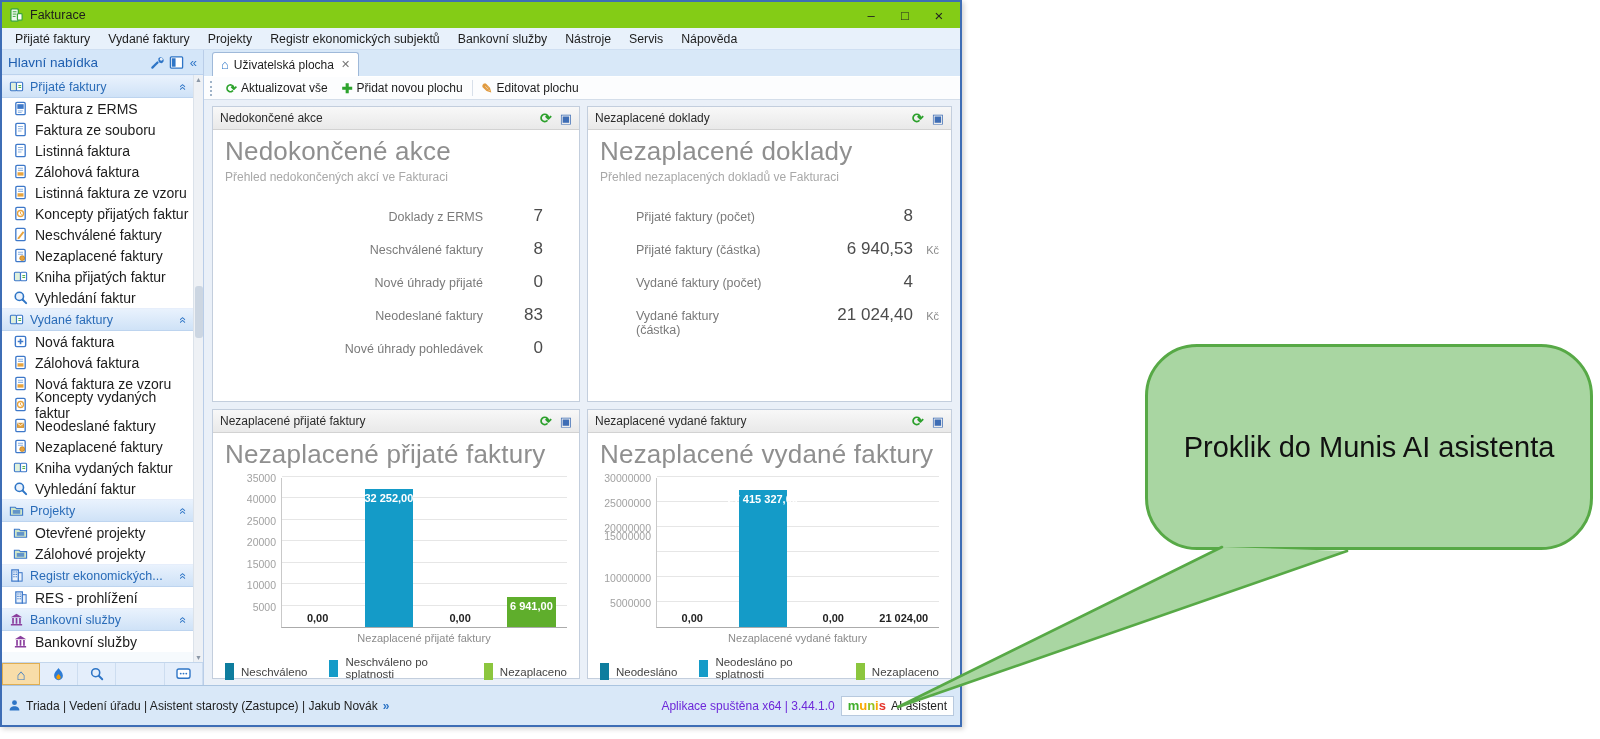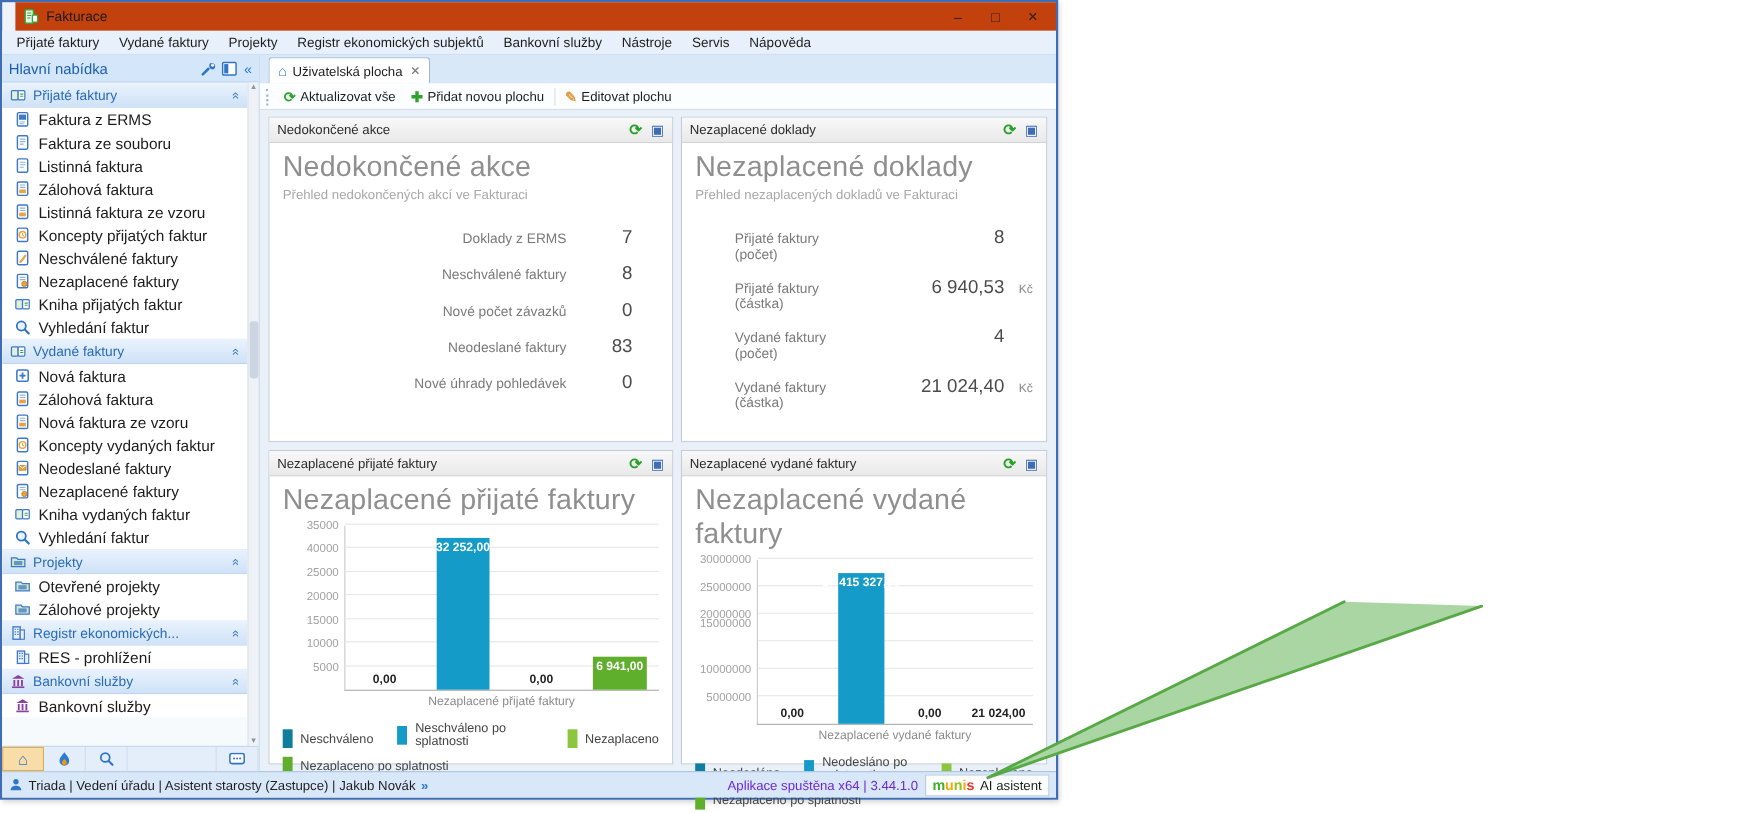--- a/index.html
+++ b/index.html
@@ -1,31 +1,31 @@
 <!DOCTYPE html>
 <html><head>
 <meta charset="utf-8">
 <style>
   html,body{margin:0;padding:0;background:#fff;}
   *{box-sizing:border-box;font-family:"Liberation Sans",sans-serif;}
   .stage{position:relative;width:1600px;height:739px;background:#fff;overflow:hidden;}
 
   
   .app-window{position:absolute;left:0;top:0;width:962px;height:727px;border:2px solid #3e6db5;background:#eef3fa;display:flex;flex-direction:column;box-shadow:2px 2px 5px rgba(0,0,0,.18);}
-  .titlebar{height:26px;background:#c2410c;display:flex;align-items:center;padding:0 6px;flex:none;margin-left:12px;}
+  .titlebar{height:26px;background:#84cc16;display:flex;align-items:center;padding:0 6px;flex:none;}
   .titlebar .title{font-size:12.5px;color:#1d1d1d;margin-left:6px;}
   .win-controls{margin-left:auto;display:flex;align-items:center;gap:4px;}
   .win-btn{width:30px;height:20px;display:flex;align-items:center;justify-content:center;font-size:13px;color:#222;cursor:default;}
   .win-btn.close{font-size:15px;}
   .menubar{height:22px;background:#e8f1fb;display:flex;align-items:center;padding:0 4px;border-bottom:1px solid #cfdff2;flex:none;}
   .menu-item{font-size:12.3px;color:#1d1d1d;padding:2px 9px;}
 
   
   .main{flex:1;display:flex;min-height:0;}
-  .sidebar{width:234px;flex:none;background:#f6fafd;border-right:1px solid #b9cde8;display:flex;flex-direction:column;position:relative;}
+  .sidebar{width:202px;flex:none;background:#f6fafd;border-right:1px solid #b9cde8;display:flex;flex-direction:column;position:relative;}
   .sb-header{height:25px;background:#d4e6f9;display:flex;align-items:center;padding:0 6px;border-bottom:1px solid #bcd3ee;flex:none;}
   .sb-header .sb-title{color:#1f5fb0;font-size:13.5px;flex:1;}
   .sb-header .sb-ico{margin-left:4px;display:flex;align-items:center;}
   .sb-header .collapse{color:#2e75c6;font-size:13px;margin-left:6px;}
   .sb-list{flex:1;overflow:hidden;padding-right:10px;}
   .sb-section-header{height:23px;display:flex;align-items:center;gap:6px;padding:0 6px;background:linear-gradient(#e9f2fd,#cfe2f7);border-top:1px solid #e6eefb;border-bottom:1px solid #bdd4ef;color:#2a6cb8;font-size:12.5px;}
   .sb-section-header .chev{margin-left:auto;color:#2e75c6;font-size:12px;transform:rotate(90deg);}
   .sb-item{height:21px;display:flex;align-items:center;gap:7px;padding:0 4px 0 10px;background:#fff;font-size:14px;color:#1c1c1c;}
   .icon-16{width:16px;height:16px;display:inline-flex;align-items:center;justify-content:center;flex:none;}
   .icon-16 svg{width:15px;height:15px;}
@@ -79,21 +79,21 @@
   .bar-label.inside{top:3px;color:#fff;}
   .bar-label.outside{bottom:3px;color:#222;}
   .xlabel{margin-top:4px;padding-left:56px;text-align:center;font-size:11px;color:#8b8b8b;}
   .legend{margin-top:12px;display:flex;flex-direction:column;gap:8px;}
   .legend-row{display:flex;gap:22px;align-items:flex-end;}
   .legend-item{display:flex;align-items:center;gap:7px;}
   .swatch{width:9px;height:17px;display:inline-block;flex:none;}
   .legend-label{font-size:11.5px;color:#444;}
 
   
-  .statusbar{height:24px;flex:none;background:#d9e8f8;border-top:1px solid #aac4e0;display:flex;align-items:center;padding:0 6px;gap:6px;}
+  .statusbar{height:40px;flex:none;background:#d9e8f8;border-top:1px solid #aac4e0;display:flex;align-items:center;padding:0 6px;gap:6px;}
   .status-left{display:flex;align-items:center;gap:5px;flex:1;min-width:0;}
   .status-text{font-size:12px;color:#1d1d1d;white-space:nowrap;}
   .status-chev{color:#2e75c6;font-weight:bold;font-size:12px;}
   .status-info{font-size:12px;color:#6d28d9;white-space:nowrap;}
   .ai-button{display:flex;align-items:center;gap:5px;background:#fdfefe;border:1px solid #b7c9de;padding:1px 6px;height:20px;}
   .munis-logo{font-size:13px;font-weight:bold;letter-spacing:0;}
   .ai-label{font-size:12px;color:#1d1d1d;}
 
   
   .callout-tail{position:absolute;left:0;top:0;width:1600px;height:739px;pointer-events:none;z-index:7;}
@@ -494,21 +494,21 @@
               <div class="stat-rows no-unit" id="stats-nedokoncene">
                   <div class="stat-row">
                     <span class="s-label">Doklady z ERMS</span>
                     <span class="s-value">7</span>
                   </div>
                   <div class="stat-row">
                     <span class="s-label">Neschválené faktury</span>
                     <span class="s-value">8</span>
                   </div>
                   <div class="stat-row">
-                    <span class="s-label">Nové počet závazků</span>
+                    <span class="s-label">Nové úhrady přijaté</span>
                     <span class="s-value">0</span>
                   </div>
                   <div class="stat-row">
                     <span class="s-label">Neodeslané faktury</span>
                     <span class="s-value">83</span>
                   </div>
                   <div class="stat-row">
                     <span class="s-label">Nové úhrady pohledávek</span>
                     <span class="s-value">0</span>
                   </div>
@@ -714,14 +714,17 @@
         <span class="ai-label">AI asistent</span>
       </div>
     </div>
 
   </div>
 
   <svg class="callout-tail">
     <polygon id="tail-fill" points="1222,547 1347,551 898,707" fill="#a9d6a2"></polygon>
     <path id="tail-edges" d="M1222,547 L898,707 M1347,551 L898,707" fill="none" stroke-width="2.6" stroke-linecap="round" stroke="#57a946"></path>
   </svg>
+  <div class="callout-bubble" style="background: rgb(169, 214, 162); border-color: rgb(87, 169, 70);">
+    <span>Proklik do Munis AI asistenta</span>
+  </div>
 
 </div>
 
 </body></html>

